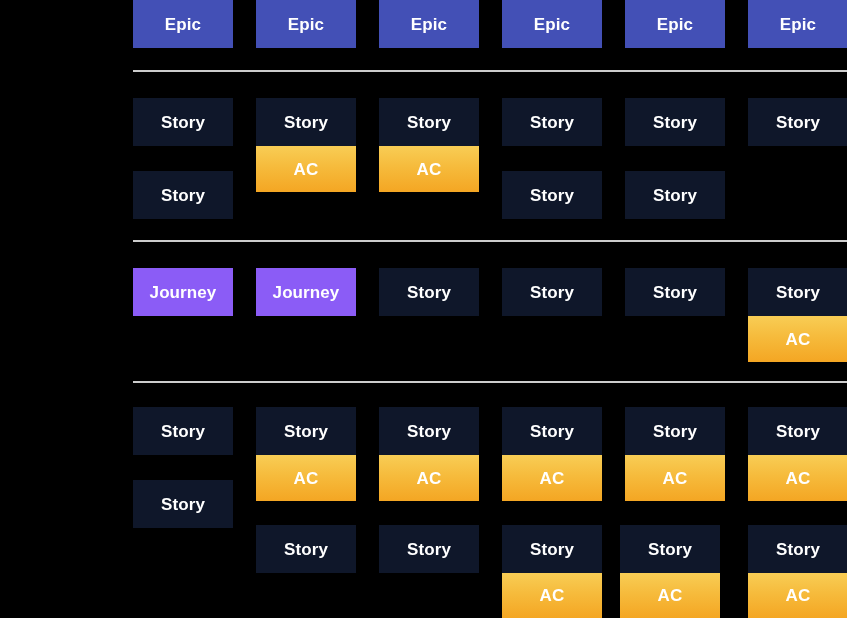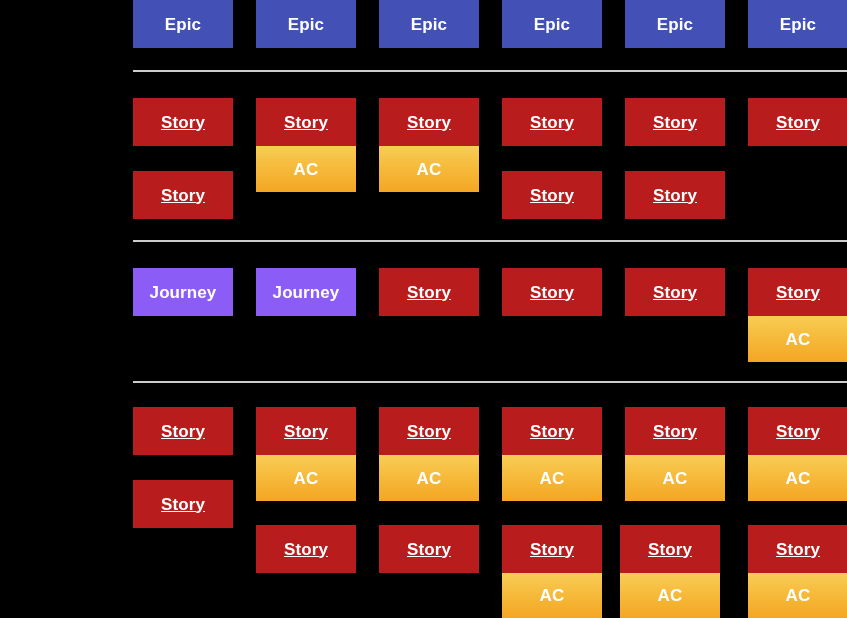--- a/index.html
+++ b/index.html
@@ -38,22 +38,21 @@
     letter-spacing: 0.1px;
     text-align: center;
     white-space: nowrap;
     user-select: none;
   }
 
   .card.epic {
     background: #4350b6;
   }
   .card.story {
-    background: #b91c1c;
-    text-decoration: underline;
+    background: #0f172a;
   }
   .card.journey {
     background: #8b5cf6;
   }
   .card.ac {
     background: linear-gradient(180deg, #f8cd55 0%, #f6bb3c 45%, #f4a623 100%);
     font-size: 17px;
   }
 
   .divider {

